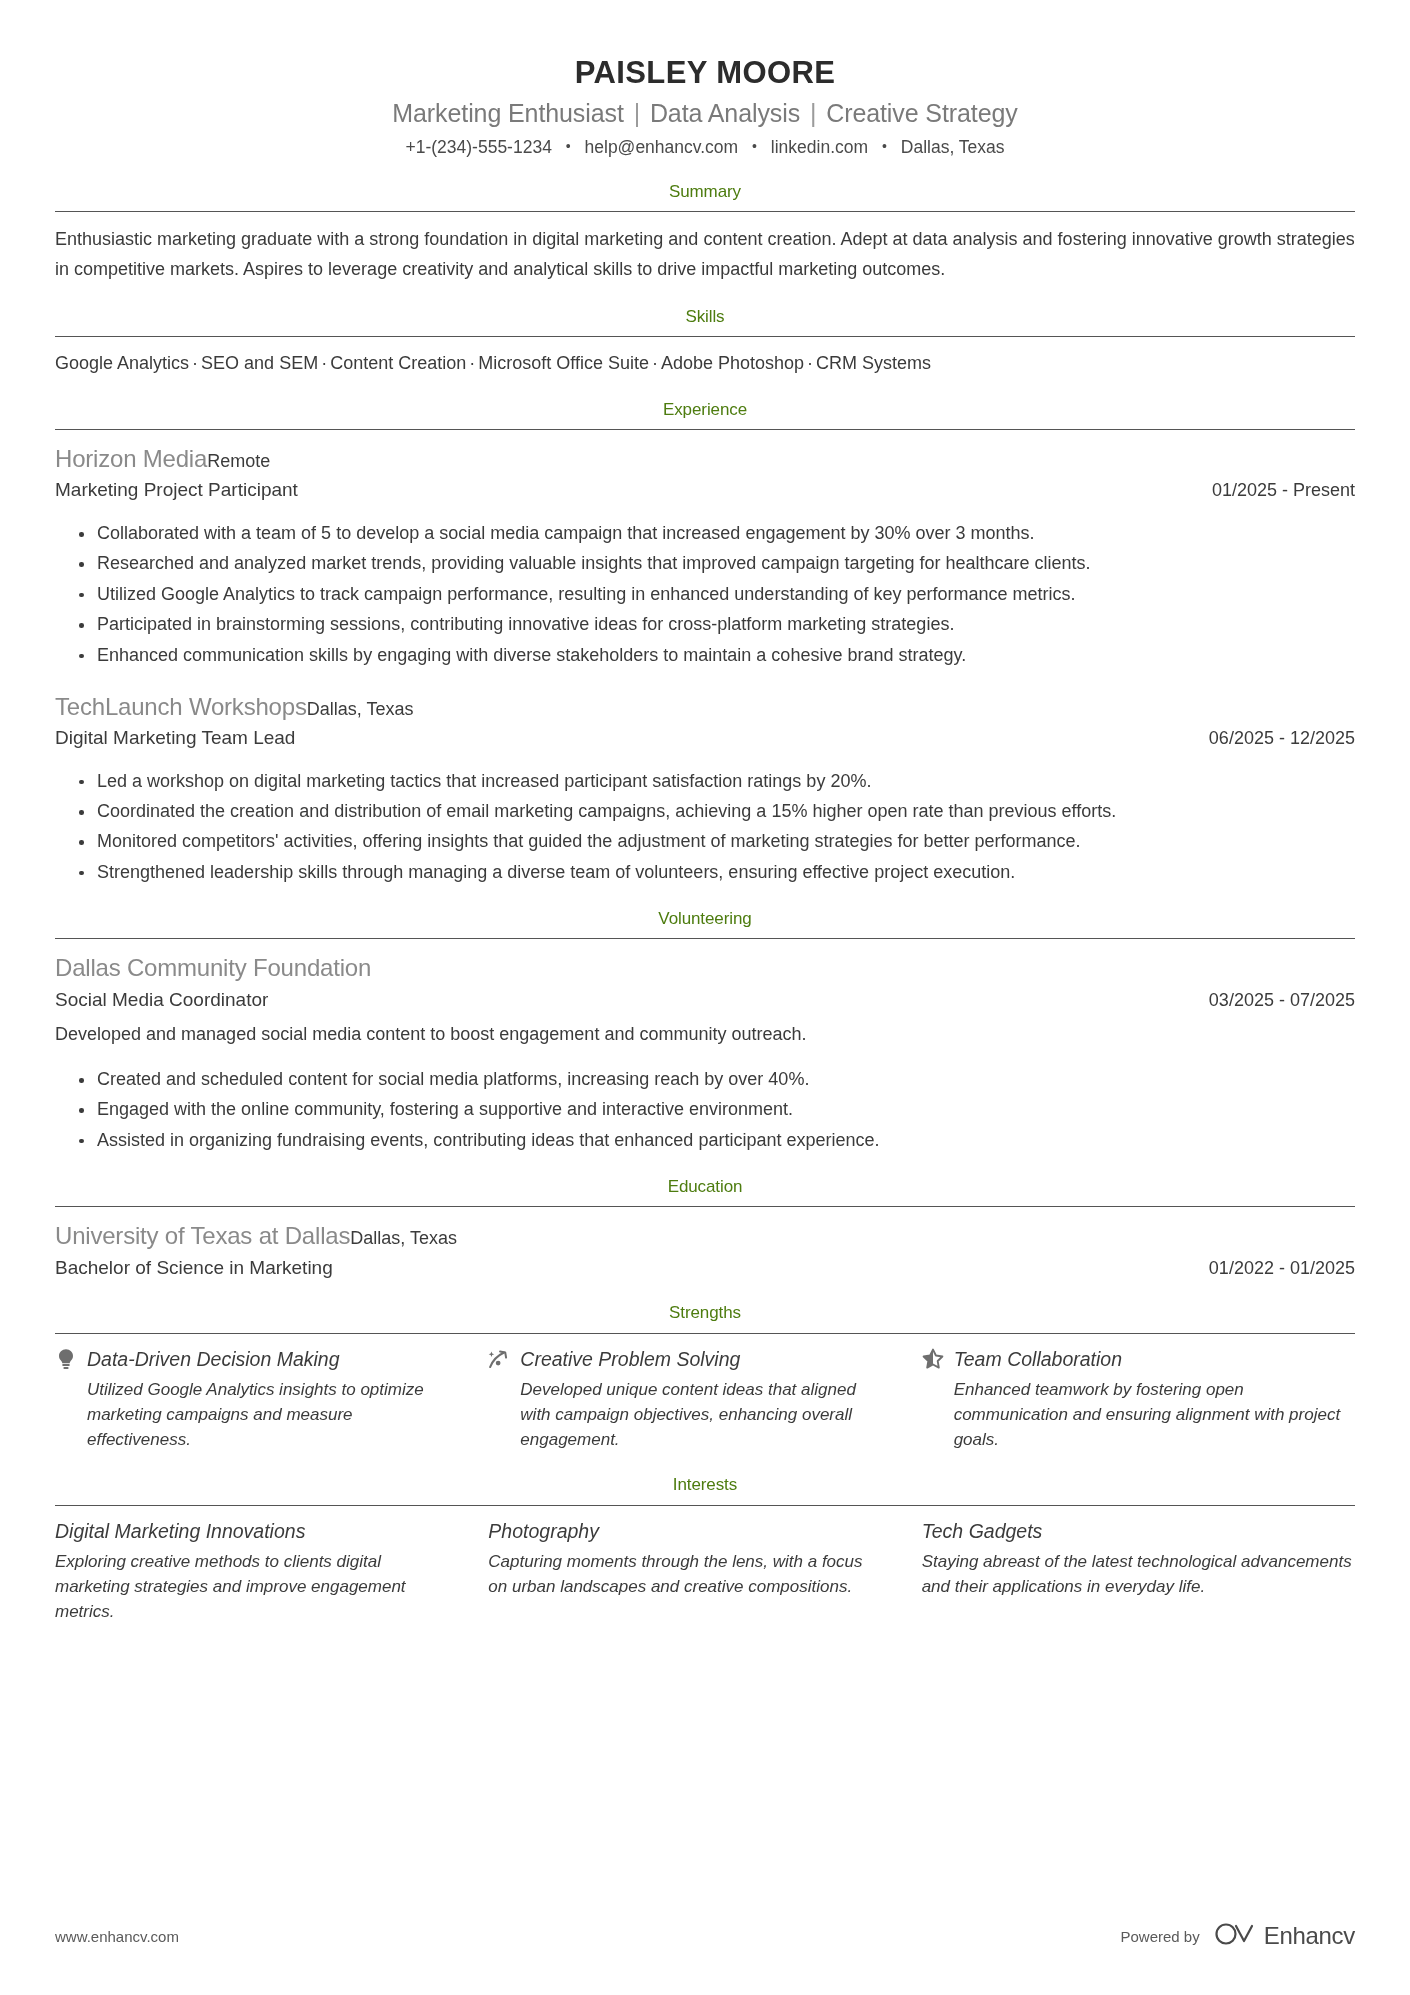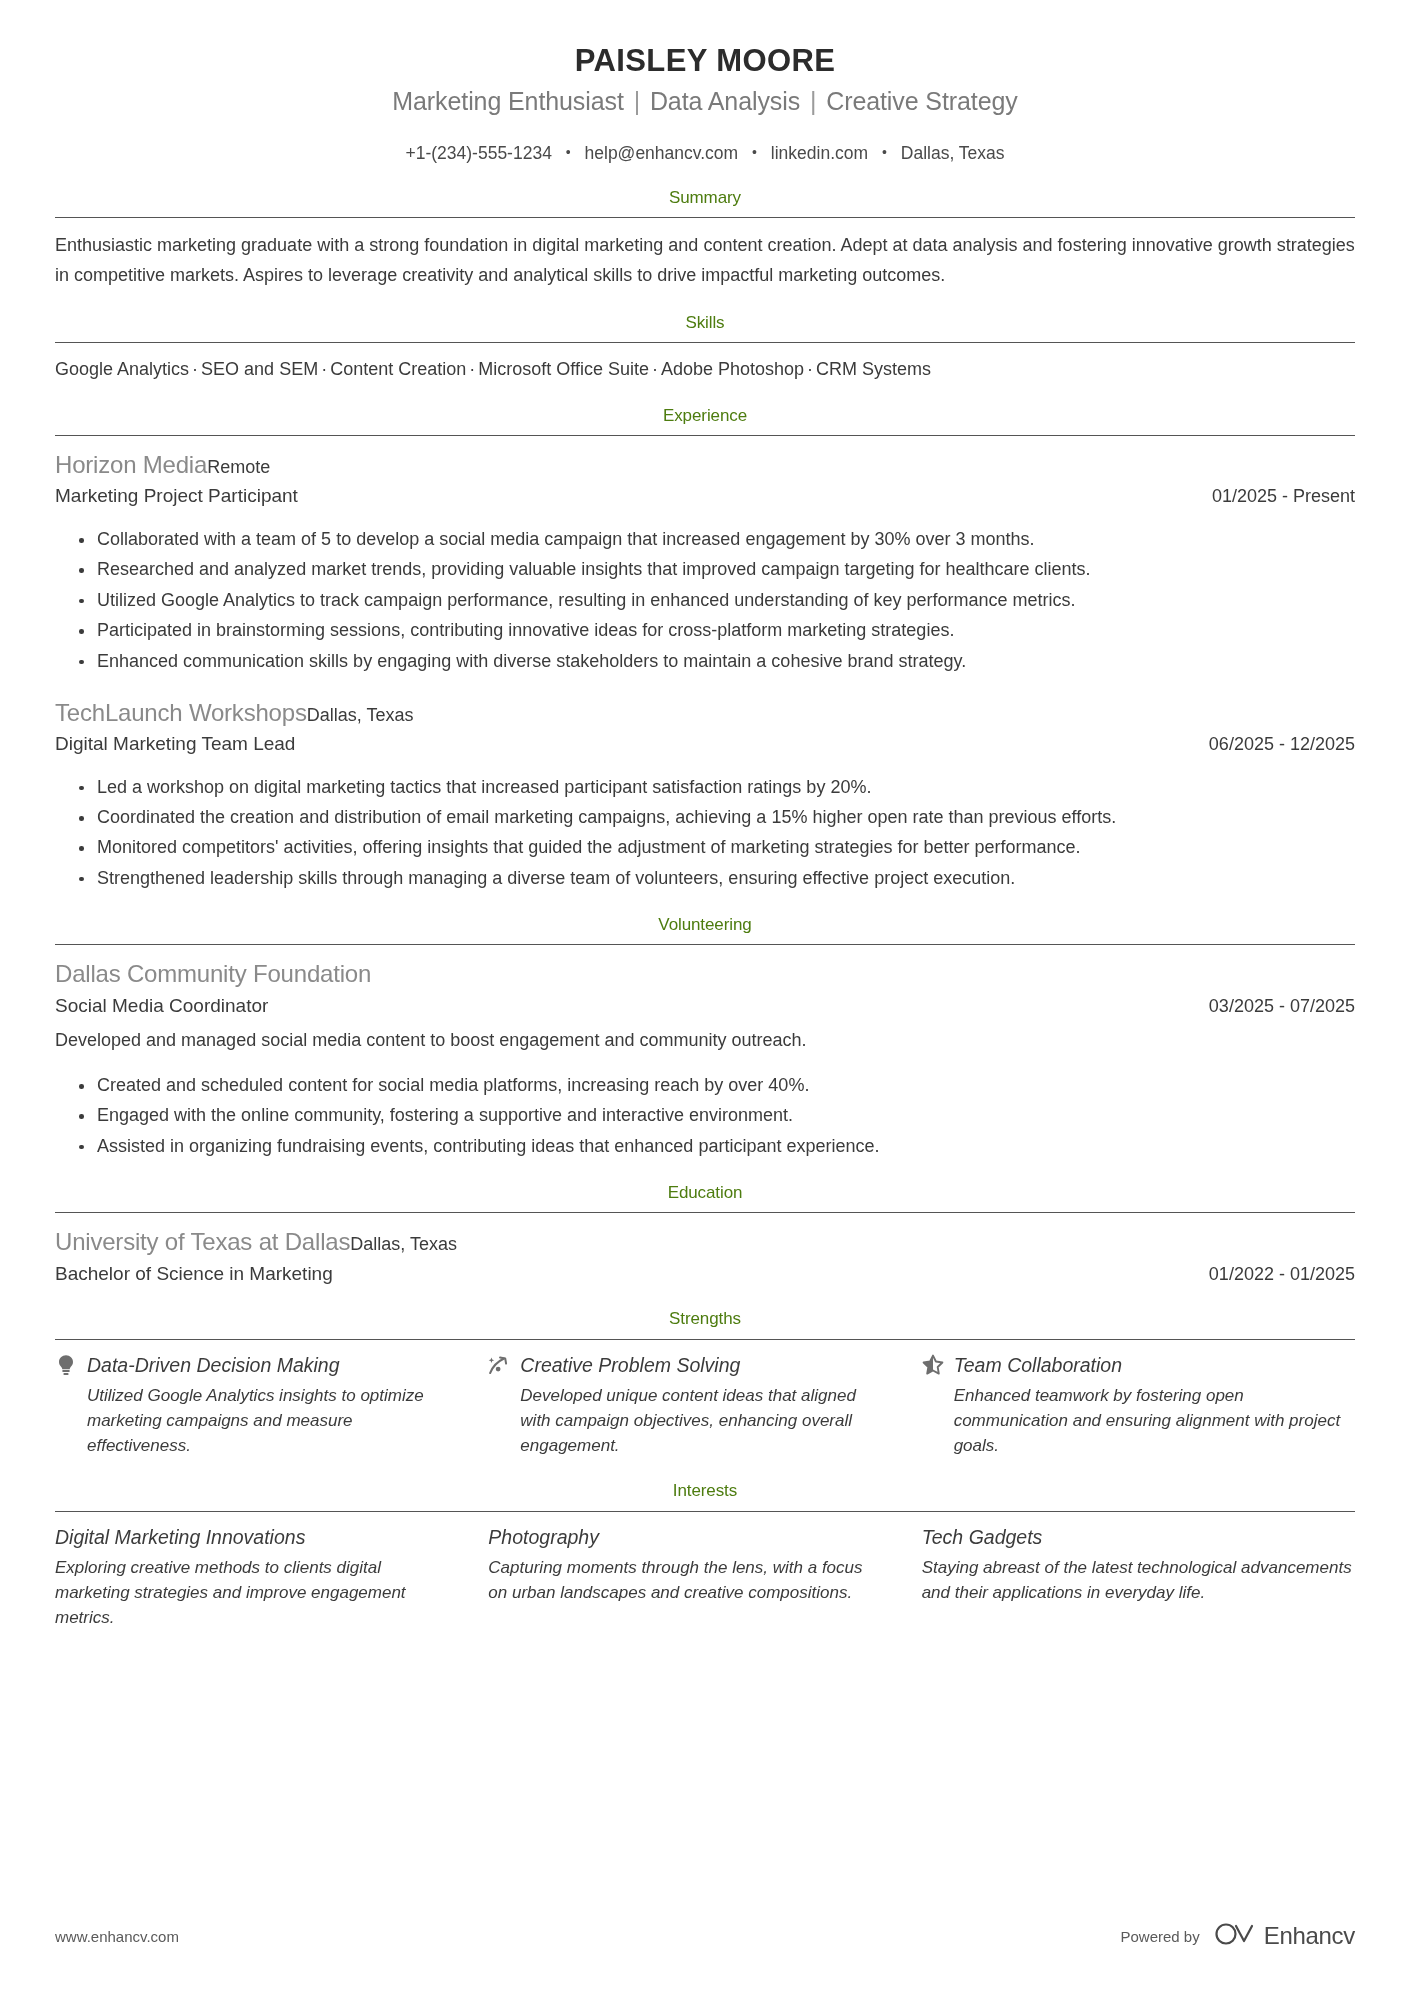--- a/index.html
+++ b/index.html
@@ -9,21 +9,21 @@
     background: #ffffff;
     font-family: "Liberation Sans", sans-serif;
     color: #3b3b3b;
     -webkit-font-smoothing: antialiased;
   }
   .page {
     position: relative;
     width: 1410px;
     height: 1995px;
     background: #fff;
-    padding: 0 55px;
+    padding: 12px 55px;
   }
 
   
   .hdr { padding-top: 42px; text-align: center; }
   .hdr-name {
     font-size: 31px;
     font-weight: 700;
     letter-spacing: 0.4px;
     color: #2c2c2c;
     line-height: 1.2;
@@ -31,21 +31,21 @@
   .hdr-tagline {
     margin-top: 7px;
     font-size: 25px;
     font-weight: 400;
     color: #7a7a7a;
     line-height: 1.25;
     letter-spacing: -0.1px;
   }
   .hdr-tagline .sep { color: #9b9b9b; padding: 0 3px; font-weight: 300; }
   .hdr-contact {
-    margin-top: 25px;
+    margin-top: 7px;
     font-size: 17.5px;
     color: #4a4a4a;
     line-height: 1.3;
   }
   .hdr-contact .dot { padding: 0 9px; color: #4a4a4a; font-size: 14px; position: relative; top: -2px; }
 
   
   .section { margin-top: 22px; }
   .sec-title {
     text-align: center;

